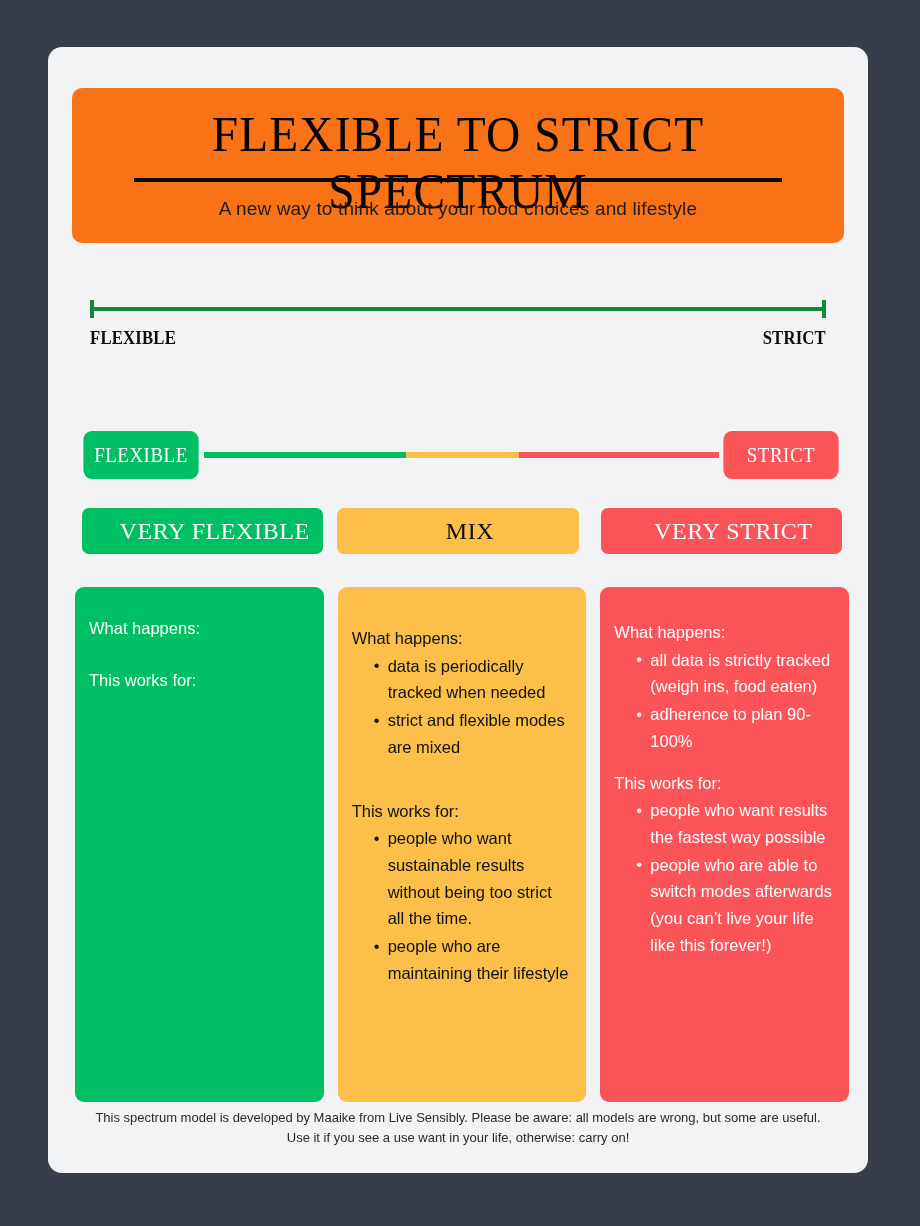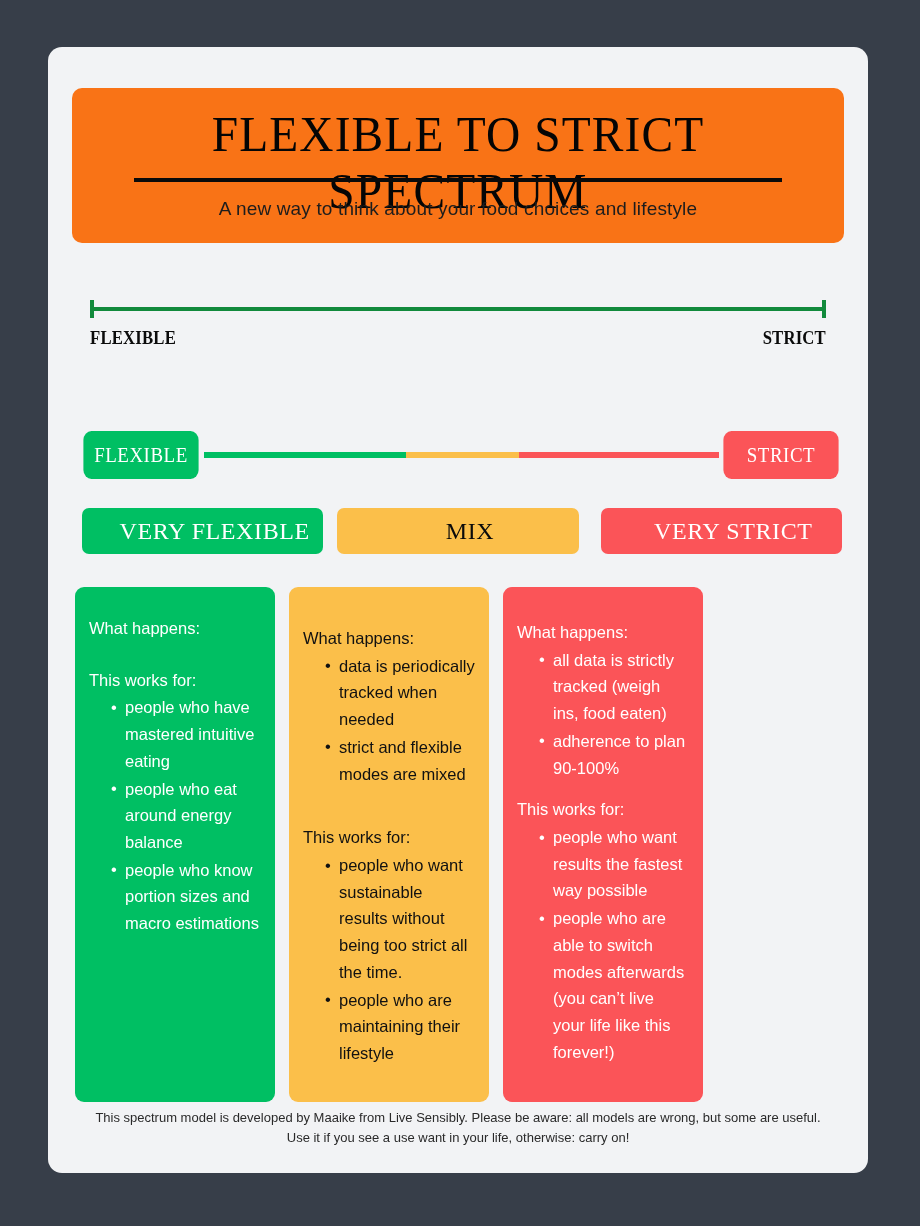--- a/index.html
+++ b/index.html
@@ -164,21 +164,21 @@
   }
   .cat-pill.green { background: #00bf63; color: #ffffff; }
   .cat-pill.amber { background: #fbbf4a; color: #0b0b0b; }
   .cat-pill.red   { background: #fb5458; color: #ffffff; margin-left: 8px; }
 
   
   .col-row {
     position: absolute;
     left: 27px;
     top: 540px;
-    width: 628px;
+    width: 774px;
     height: 515px;
     display: flex;
     gap: 14px;
   }
   .col-card {
     flex: 1;
     border-radius: 9px;
     padding: 30px 14px 14px 14px;
     box-sizing: border-box;
     font-size: 16.5px;
@@ -257,25 +257,20 @@
     <div class="cat-pill amber">MIX</div>
     <div class="cat-pill red">VERY STRICT</div>
   </div>
 
   <div class="col-row">
 
     <div class="col-card green">
       <p class="sec-title">What happens:</p>
       <div class="sec-gap-green"></div>
       <p class="sec-title">This works for:</p>
-      <ul class="sec-list">
-        <li>people who have mastered intuitive eating</li>
-        <li>people who eat around energy balance</li>
-        <li>people who know portion sizes and macro estimations</li>
-      </ul>
     </div>
 
     <div class="col-card amber">
       <p class="sec-title">What happens:</p>
       <ul class="sec-list">
         <li>data is periodically tracked when needed</li>
         <li>strict and flexible modes are mixed</li>
       </ul>
       <div class="sec-gap-amber"></div>
       <p class="sec-title">This works for:</p>

